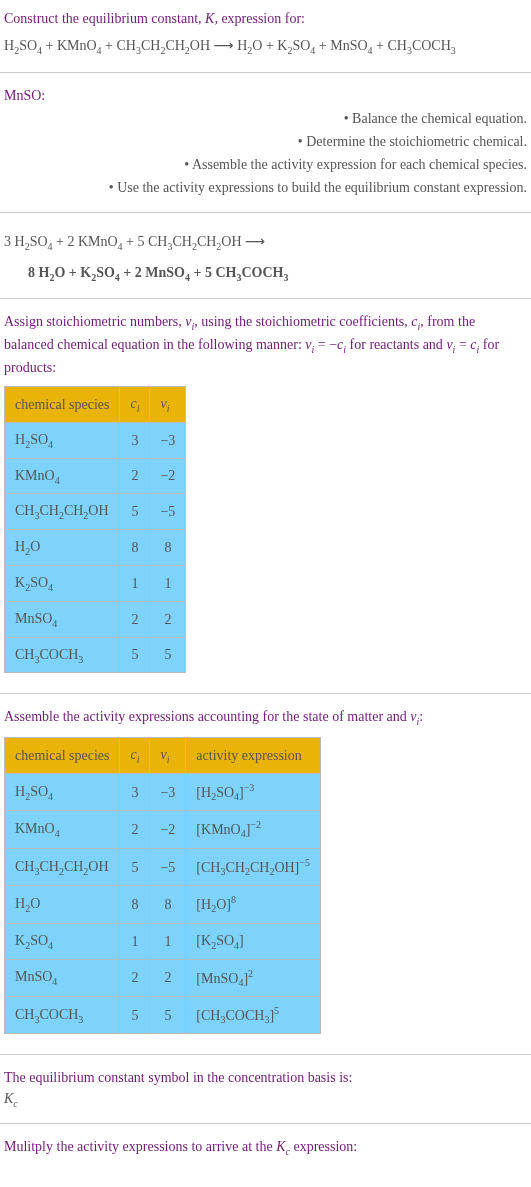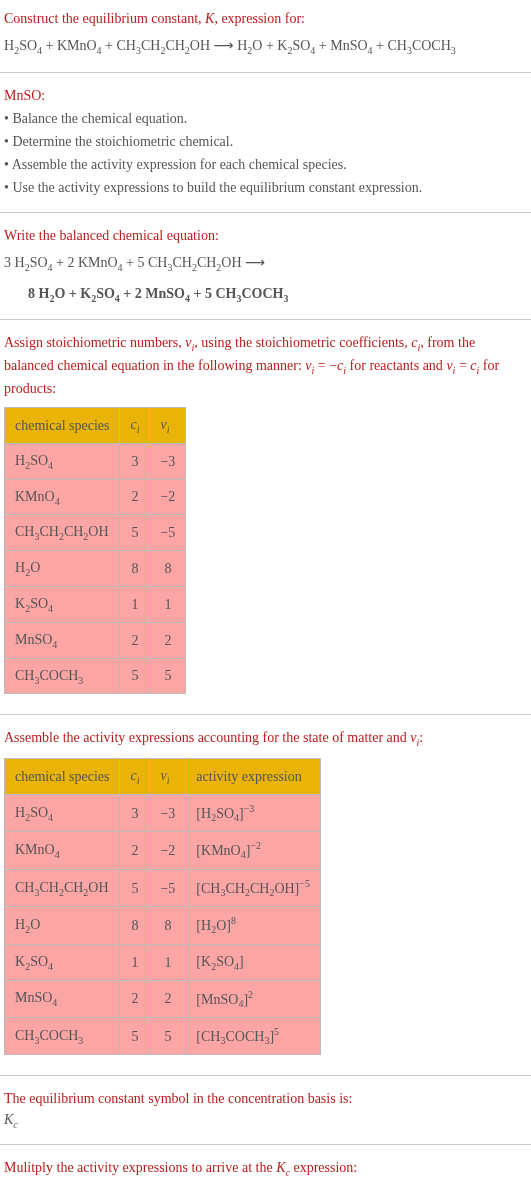--- a/index.html
+++ b/index.html
@@ -16,21 +16,21 @@
       width: 531px;
     }
     .section {
       padding: 8px 4px;
     }
     .divider {
       border-top: 1px solid #ccc;
       margin: 4px 0;
     }
     .header-text {
-      color: #b91c1c;
+      color: #701a75;
     }
     .equation {
       font-family: 'Times New Roman', serif;
       color: #555;
       margin-top: 4px;
       line-height: 1.8;
     }
     .equation-indent {
       padding-left: 24px;
       font-weight: bold;
@@ -41,32 +41,33 @@
     }
     .sup {
       font-size: 10px;
       vertical-align: super;
     }
     .italic {
       font-style: italic;
     }
     .plan-item {
       margin: 2px 0;
+      text-align: right;
     }
     table {
       border-collapse: collapse;
       margin-top: 8px;
       margin-bottom: 8px;
     }
     th, td {
       border: 1px solid #bbb;
       padding: 6px 10px;
       text-align: left;
       font-weight: normal;
-      background: #fca5a5;
+      background: #7dd3fc;
       color: #555;
     }
     th {
       background: #eab308;
     }
     td.center {
       text-align: center;
     }
     .arrow {
       font-family: Arial, sans-serif;
@@ -86,21 +87,20 @@
   <div class="header-text">MnSO:</div>
   <div class="plan-item">• Balance the chemical equation.</div>
   <div class="plan-item">• Determine the stoichiometric chemical.</div>
   <div class="plan-item">• Assemble the activity expression for each chemical species.</div>
   <div class="plan-item">• Use the activity expressions to build the equilibrium constant expression.</div>
 </div>
 
 <div class="divider"></div>
 
 <div class="section">
-  <div class="header-text">Write the balanced chemical equation:</div>
   <div class="equation">3 H<span class="sub">2</span>SO<span class="sub">4</span> + 2 KMnO<span class="sub">4</span> + 5 CH<span class="sub">3</span>CH<span class="sub">2</span>CH<span class="sub">2</span>OH <span class="arrow">⟶</span></div>
   <div class="equation equation-indent">8 H<span class="sub">2</span>O + K<span class="sub">2</span>SO<span class="sub">4</span> + 2 MnSO<span class="sub">4</span> + 5 CH<span class="sub">3</span>COCH<span class="sub">3</span></div>
 </div>
 
 <div class="divider"></div>
 
 <div class="section">
   <div class="header-text">Assign stoichiometric numbers, <span class="italic">ν<span class="sub">i</span></span>, using the stoichiometric coefficients, <span class="italic">c<span class="sub">i</span></span>, from the balanced chemical equation in the following manner: <span class="italic">ν<span class="sub">i</span></span> = −<span class="italic">c<span class="sub">i</span></span> for reactants and <span class="italic">ν<span class="sub">i</span></span> = <span class="italic">c<span class="sub">i</span></span> for products:</div>
   <table>
     <tbody>

